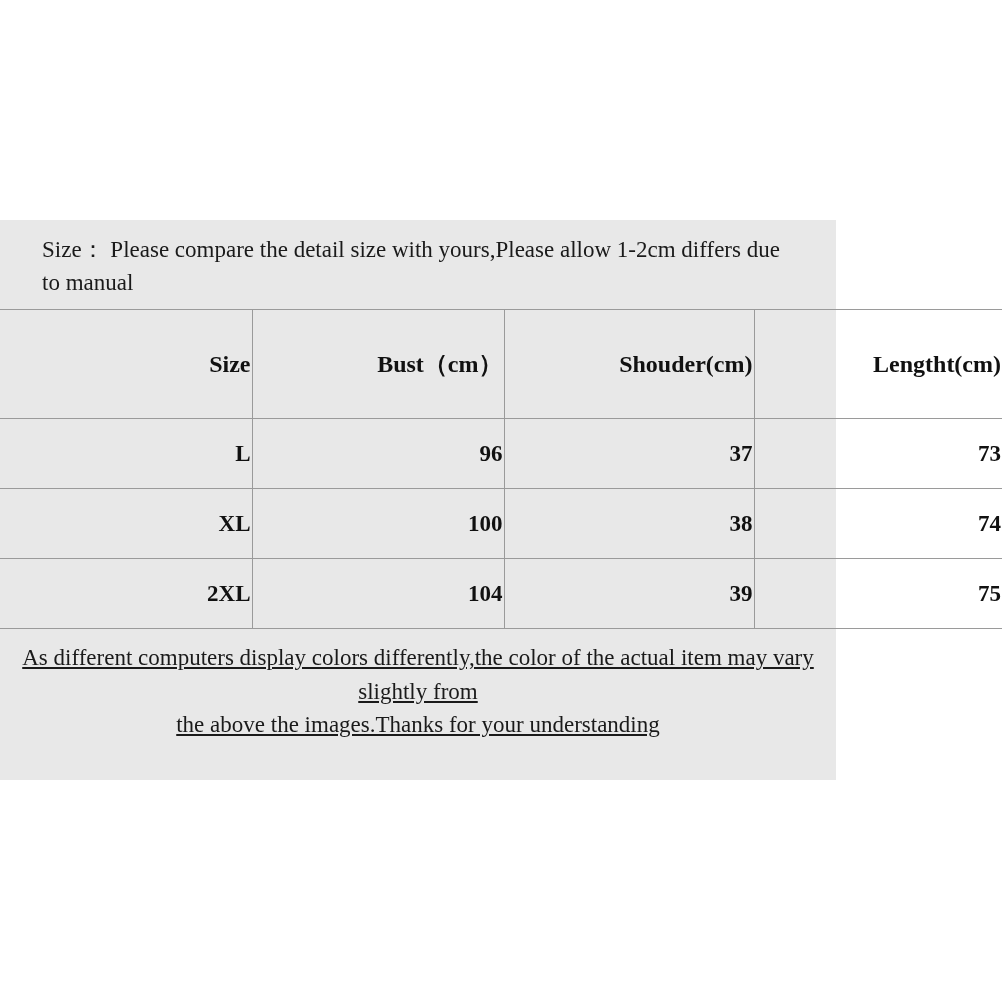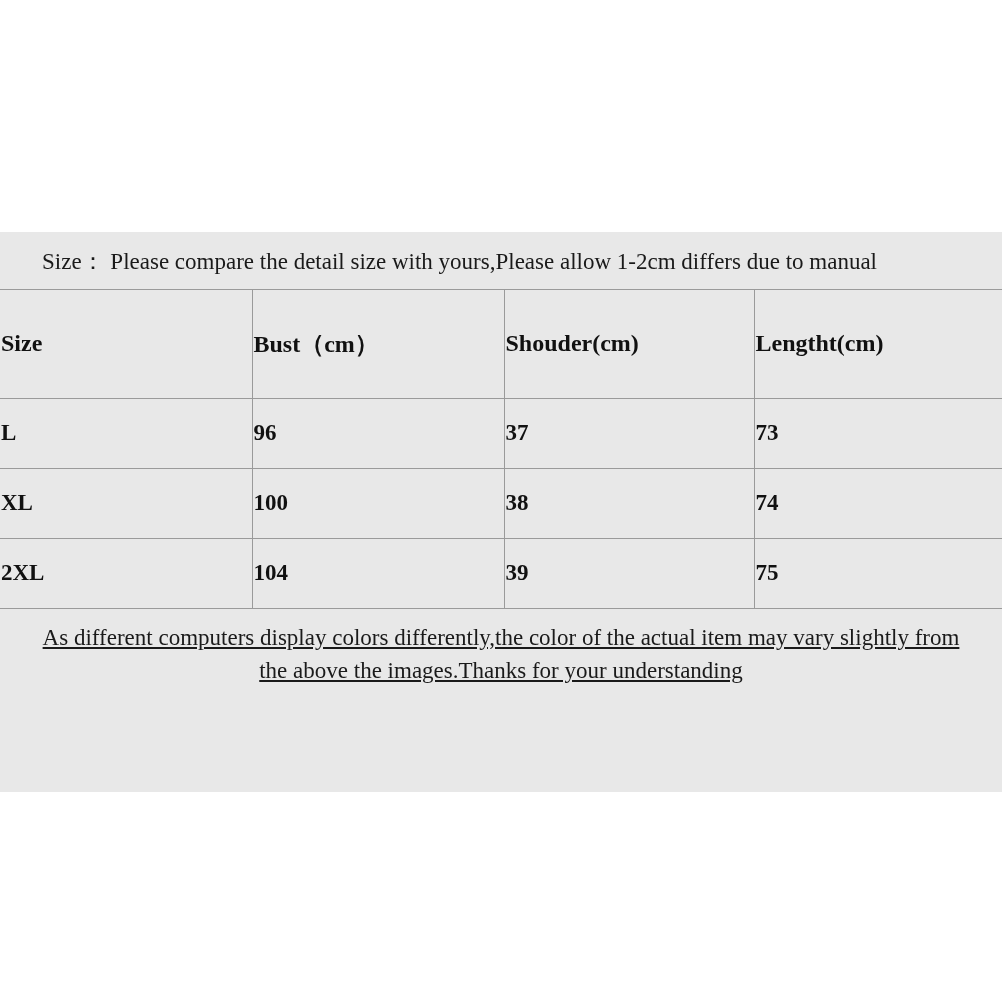--- a/index.html
+++ b/index.html
@@ -10,22 +10,22 @@
     width: 1002px;
     height: 1002px;
     background: #ffffff;
     font-family: "Liberation Serif", serif;
     color: #1c1c1c;
     overflow: hidden;
   }
   .sheet {
     position: absolute;
     left: 0;
-    top: 232px;
-    width: 1002px;
+    top: 220px;
+    width: 836px;
     height: 560px;
     background: #e8e8e8;
   }
   .note-top {
     box-sizing: border-box;
     width: 100%;
     padding: 14px 34px 10px 34px;
     font-size: 23px;
     line-height: 1.42;
     text-align: center;
@@ -42,21 +42,21 @@
     padding-left: 40px;
   }
   table.size-table {
     border-collapse: collapse;
     width: 1002px;
     table-layout: fixed;
   }
   table.size-table td,
   table.size-table th {
     border: 1px solid #9a9a9a;
-    text-align: left;
+    text-align: right;
     vertical-align: middle;
     font-size: 23px;
     color: #111111;
     margin-left: 32px;
   }
   table.size-table th {
     font-weight: bold;
     height: 106px;
     font-size: 24px;
   }

